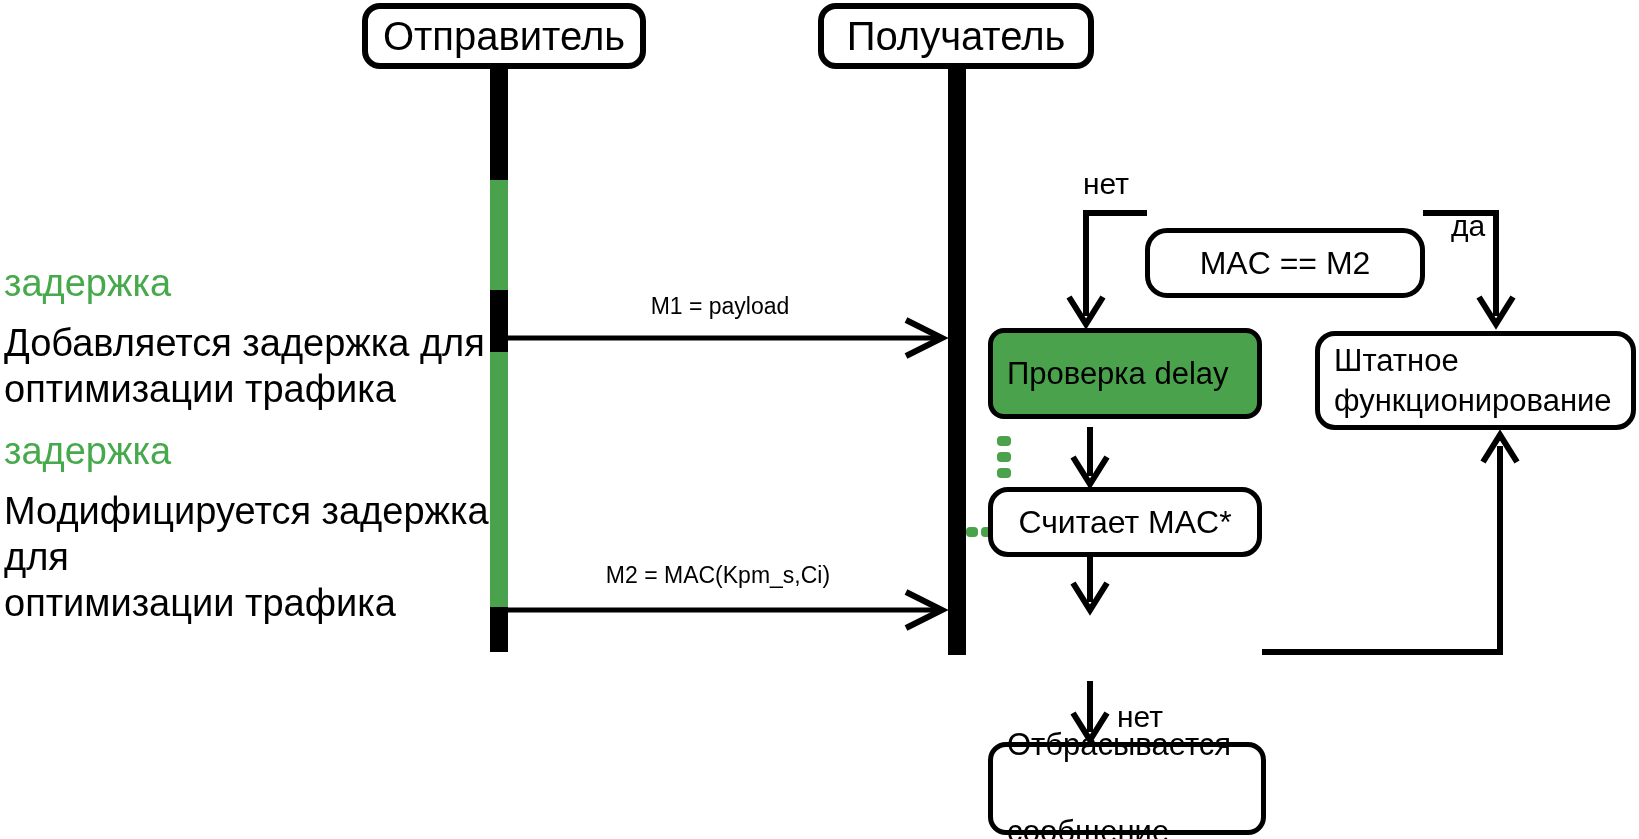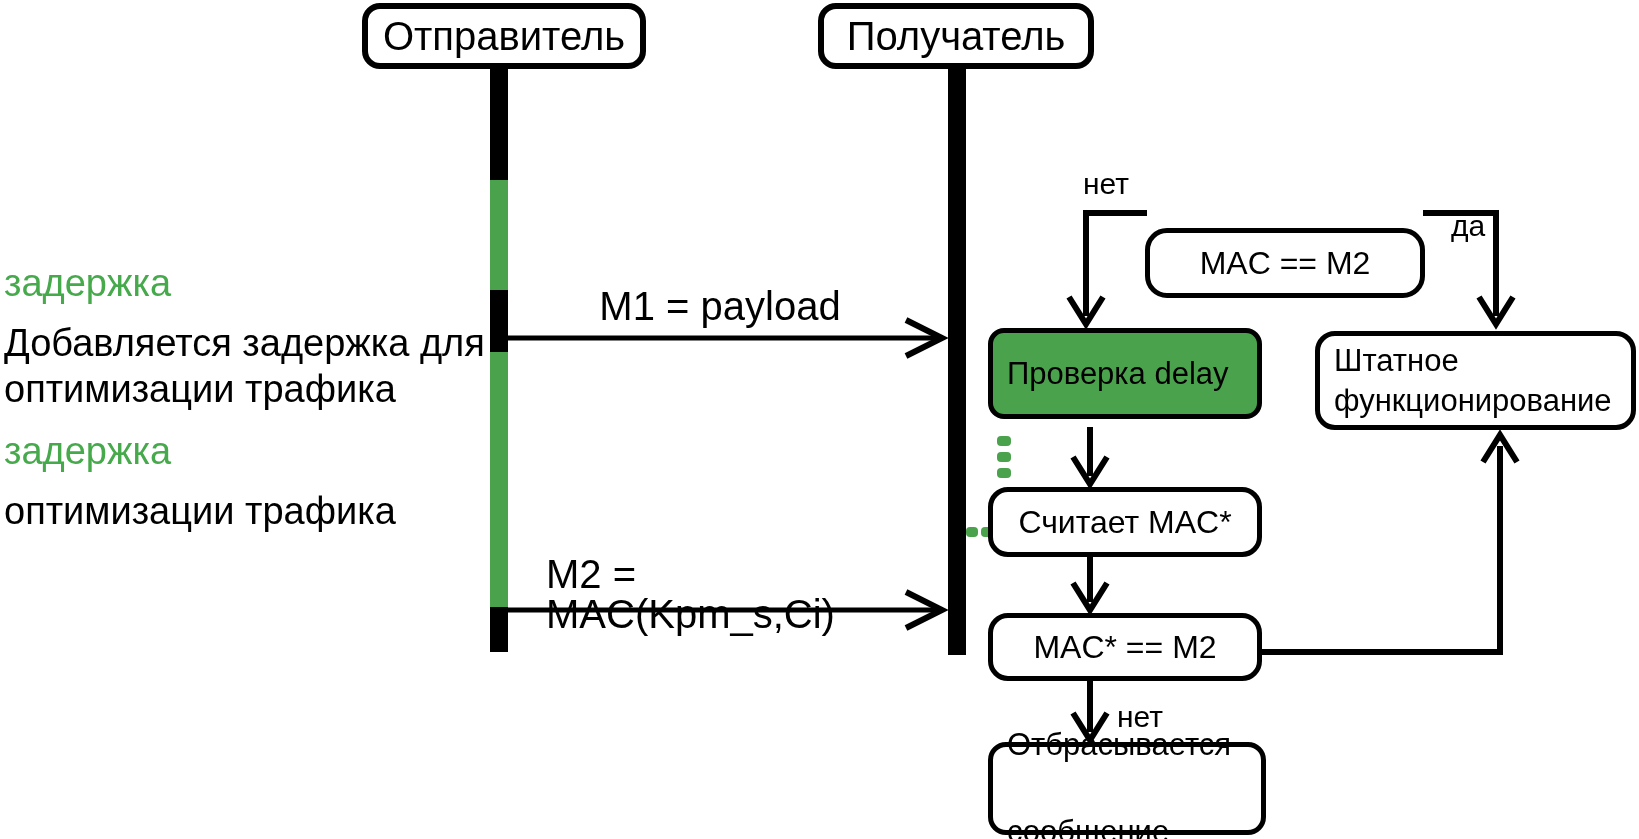--- a/index.html
+++ b/index.html
@@ -26,22 +26,22 @@
   .fbox.multiline{
     flex-direction:column;align-items:flex-start;justify-content:center;
     padding-left:14px;font-size:31px;line-height:1.28;
   }
   .green-fill{background:#4ba24c;}
   .branch-label{
     display:flex;align-items:center;justify-content:center;
     font-size:30px;line-height:1;
   }
   .msg-label{
-    display:flex;align-items:flex-start;justify-content:center;
-    font-size:40px;line-height:1;
+    display:flex;align-items:center;justify-content:center;
+    font-size:23px;line-height:1;
   }
   .annot{font-size:38px;line-height:1.2;margin-top:45px;}
   .annot .title{color:#46a94b;margin:0 0 13px 0;}
   .annot .body{margin:0;line-height:1.22;}
 </style>
 </head>
 <body>
 
 <div class="canvas">
 
@@ -92,20 +92,21 @@
   </div>
 
   <div class="abs annot" style="left:4px;top:216px;width:500px;">
     <div class="title">задержка</div>
     <div class="body">Добавляется задержка для</div>
     <div class="body">оптимизации трафика</div>
   </div>
 
   <div class="abs annot" style="left:4px;top:384px;width:520px;">
     <div class="title">задержка</div>
+    <div class="body">Модифицируется задержка для</div>
     <div class="body">оптимизации трафика</div>
   </div>
 
   <div class="abs msg-label" style="left:570px;top:286px;width:300px;height:40px;">
     <span>M1 = payload</span>
   </div>
 
   <div class="abs msg-label" style="left:546px;top:554px;width:344px;height:42px;">
     <span>M2 = MAC(Kpm_s,Ci)</span>
   </div>
@@ -128,23 +129,20 @@
 
   <div class="abs fbox multiline" style="left:1315px;top:331px;width:321px;height:99px;border-radius:20px;">
     <div>Штатное</div>
     <div>функционирование</div>
   </div>
 
   <div class="abs fbox" style="left:988px;top:487px;width:274px;height:70px;border-radius:20px;">
     <span>Считает MAC*</span>
   </div>
 
-  <div class="abs fbox" style="left:988px;top:613px;width:274px;height:68px;border-radius:20px;">
-    <span>MAC* == M2</span>
-  </div>
 
   <div class="abs branch-label" style="left:1105px;top:700px;width:70px;height:34px;">
     <span>нет</span>
   </div>
 
   <div class="abs fbox multiline" style="left:988px;top:742px;width:278px;height:93px;border-radius:18px;gap:47px;">
     <div>Отбрасывается</div>
     <div>сообщение</div>
   </div>
 

